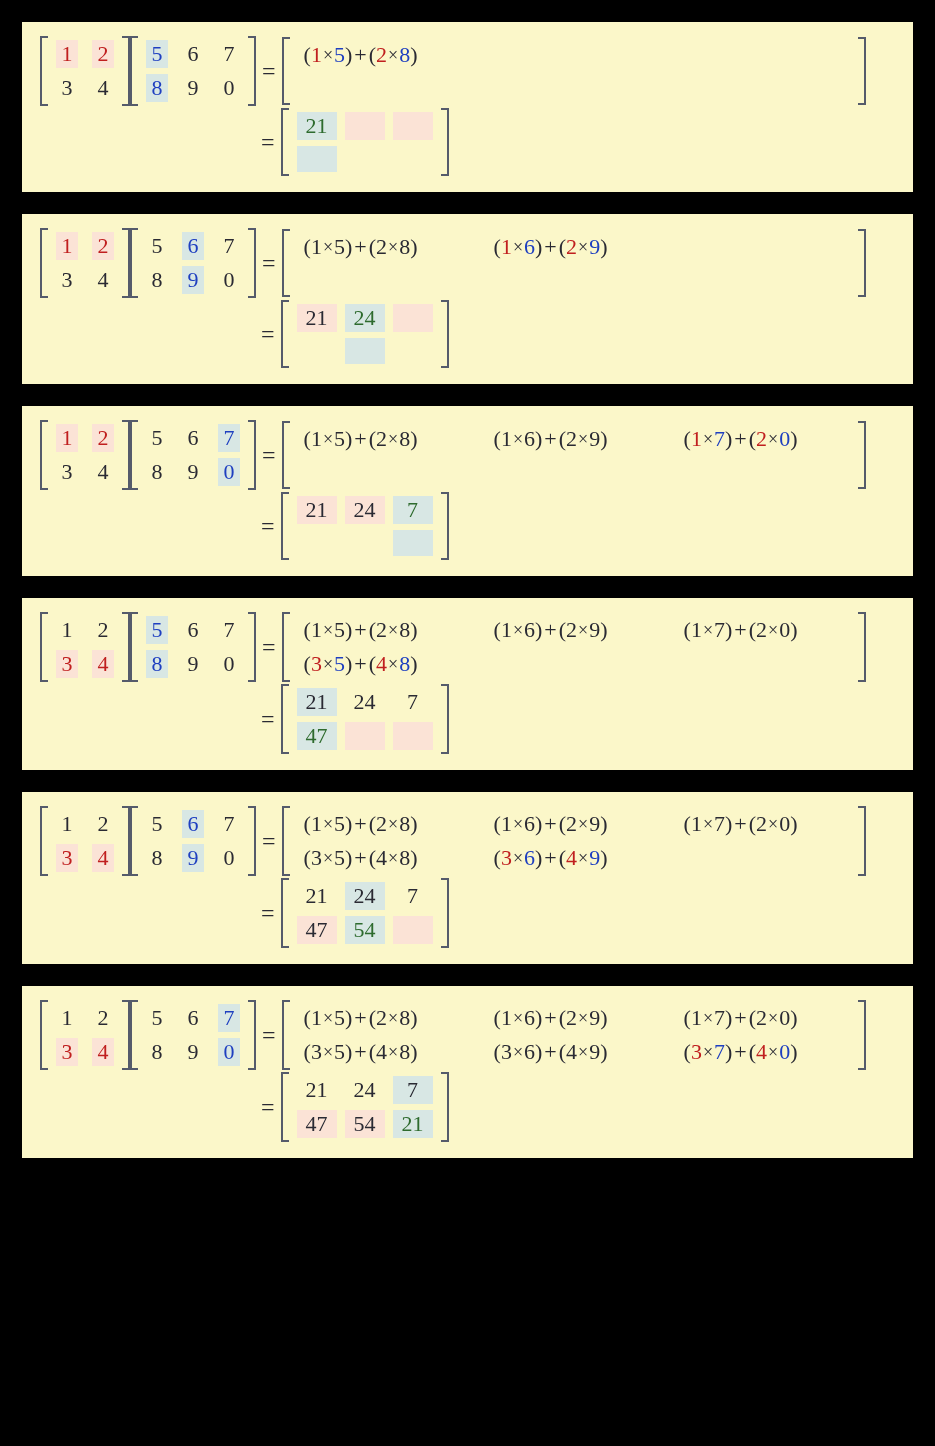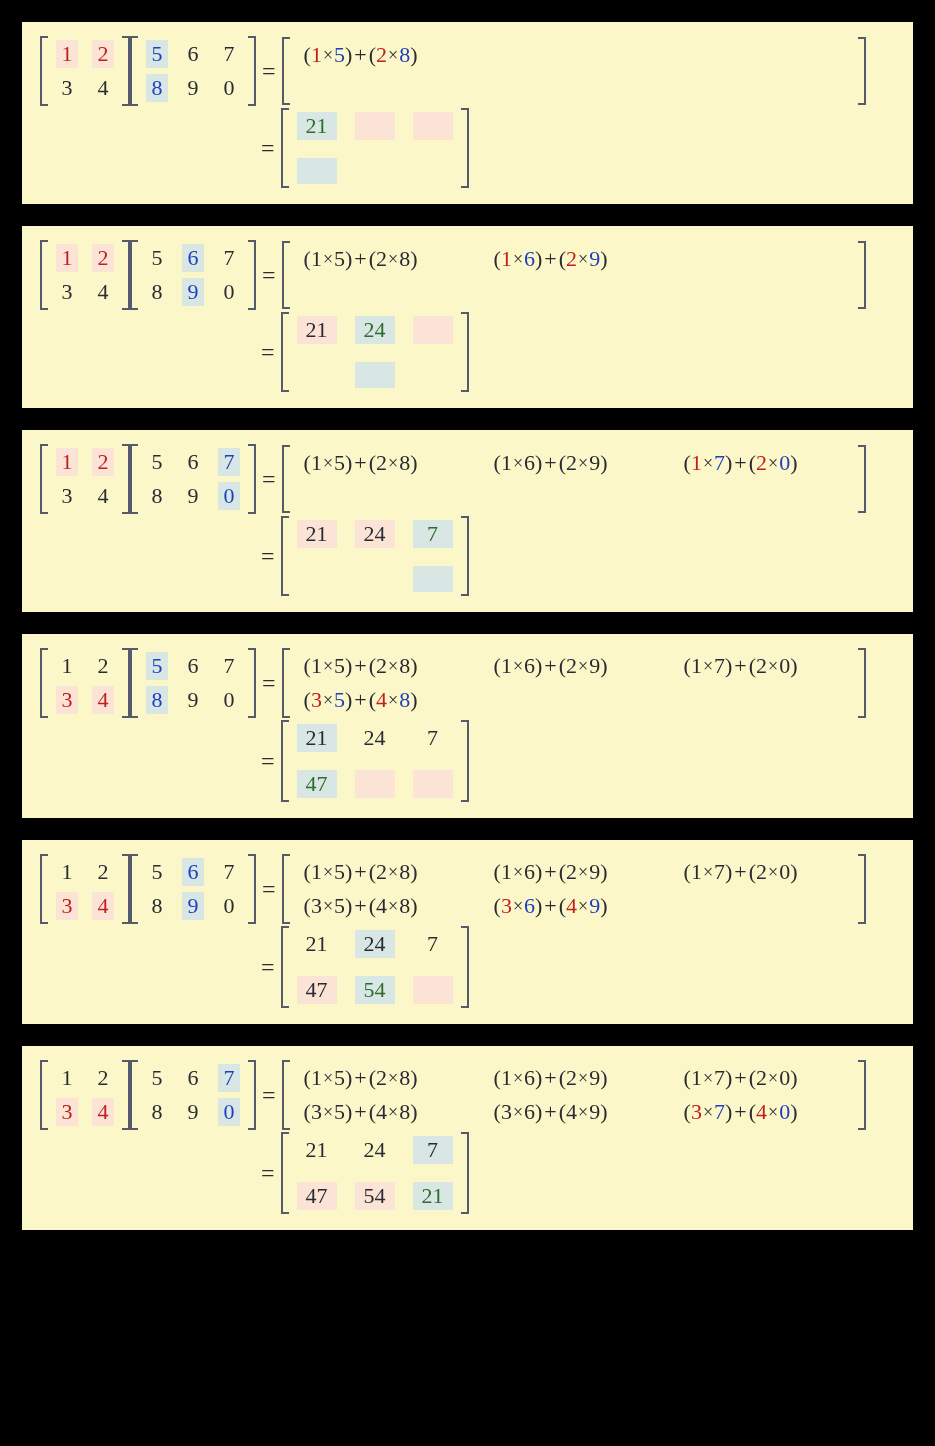--- a/index.html
+++ b/index.html
@@ -63,21 +63,20 @@
     column-gap: 22px;
     row-gap: 6px;
     padding: 4px 8px;
   }
   .grid3r {
     display: grid;
     grid-template-columns: 40px 40px 40px;
     column-gap: 8px;
     row-gap: 6px;
     padding: 4px 6px;
-    gap: 18px;
   }
   .cell {
     text-align: center;
     min-width: 14px;
     padding: 1px 4px;
   }
   .wide { min-width: 160px; text-align: left; white-space: nowrap; }
   .empty { min-height: 24px; }
   .hl-r { background: #fbe3d6; }
   .hl-b { background: #d8e7e4; }

